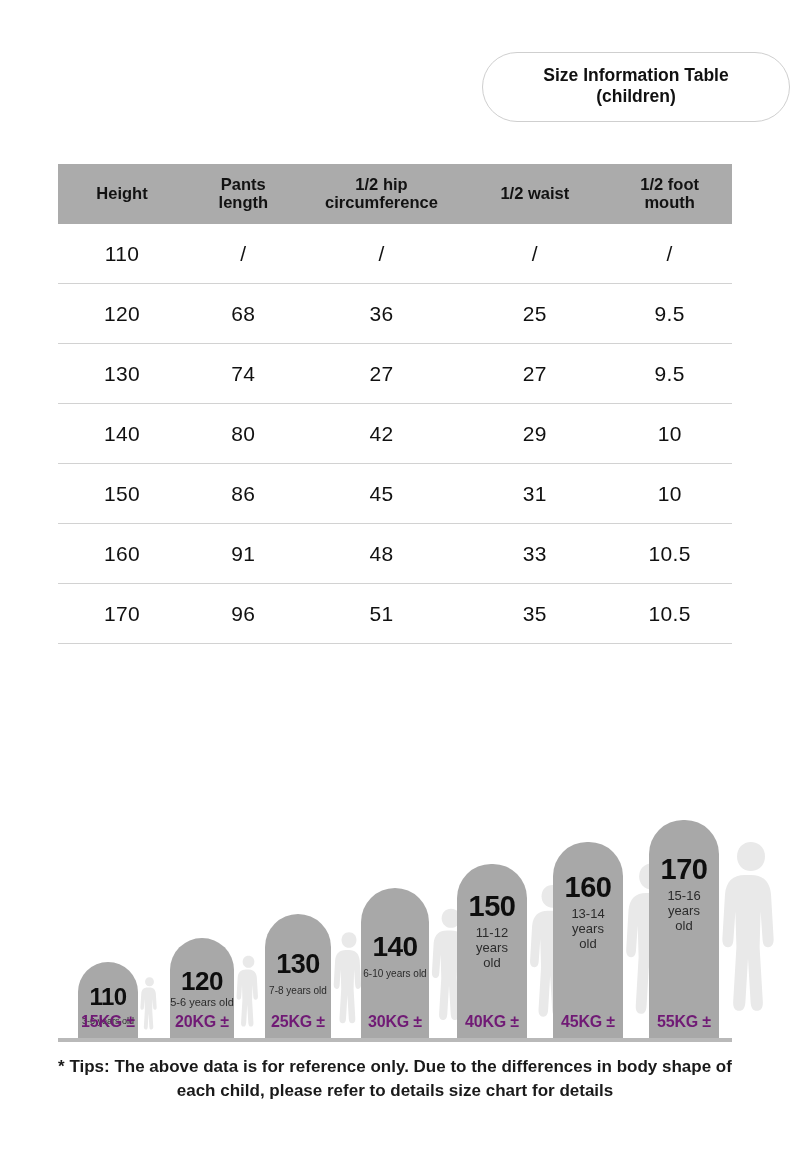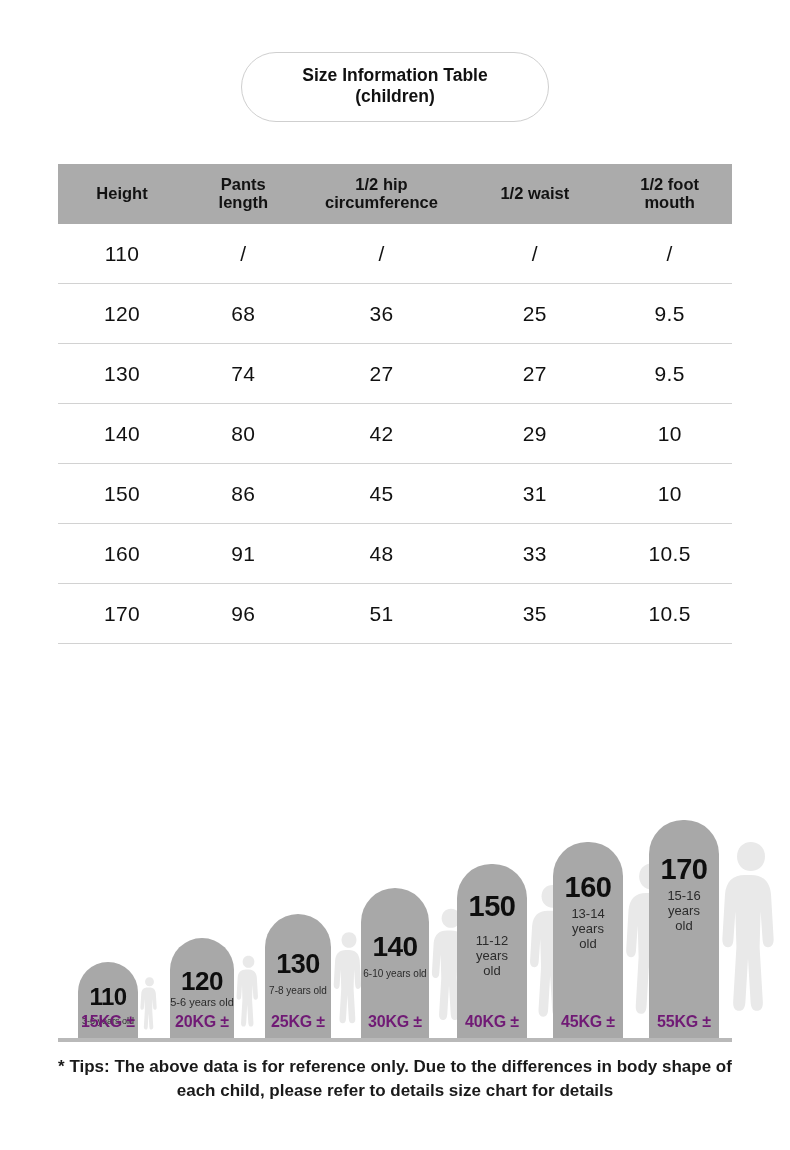--- a/index.html
+++ b/index.html
@@ -16,21 +16,21 @@
   .page {
     position: relative;
     width: 790px;
     height: 1150px;
     background: #ffffff;
   }
 
   
   .pill-wrap {
     display: flex;
-    justify-content: center;
+    justify-content: flex-end;
     align-items: center;
   }
   .pill {
     border: 1px solid #cfcfcf;
     border-radius: 40px;
     background: #ffffff;
     text-align: center;
     font-weight: bold;
     color: #111111;
     line-height: 1.22;
@@ -297,21 +297,21 @@
         <div class="silhouette">
           <svg viewBox="0 0 30 100" width="40" height="132" preserveAspectRatio="none">
             <path fill="#e9e9e9" d="M15 2c4.1 0 7 3.1 7 7.2 0 4.1-2.9 7.3-7 7.3s-7-3.2-7-7.3C8 5.1 10.9 2 15 2z"></path>
             <path fill="#e9e9e9" d="M15 18.5c6.1 0 9.4 3.3 10 9.6l1.3 22c.2 3-1 4.4-2.7 4.5-1.6.1-2.6-1-2.8-3.6l-1-14.4-.5 18 1.6 27c.2 3.2-.9 4.7-2.9 4.8-1.9.1-3-1.3-3.2-4.3l-1.3-22-1.3 22c-.2 3-1.3 4.4-3.2 4.3-2-.1-3.1-1.6-2.9-4.8l1.6-27-.5-18-1 14.4c-.2 2.6-1.2 3.7-2.8 3.6-1.7-.1-2.9-1.5-2.7-4.5l1.3-22c.6-6.3 3.9-9.6 10-9.6z"></path>
           </svg>
         </div>
       </div>
       <div class="bar-group" style="left: 399px;">
         <div class="bar" style="height: 174px; width: 70px; background: rgb(168, 168, 168);">
           <div class="bar-size" style="font-size: 29px; margin-top: 28px;">150</div>
-          <div class="bar-age" style="font-size: 13px; margin-top: 12px;">11-12
+          <div class="bar-age" style="font-size: 13px; margin-top: 4px;">11-12
 years
 old</div>
           <div class="bar-weight">40KG ±</div>
         </div>
         <div class="silhouette">
           <svg viewBox="0 0 30 100" width="47" height="156" preserveAspectRatio="none">
             <path fill="#e9e9e9" d="M15 2c4.1 0 7 3.1 7 7.2 0 4.1-2.9 7.3-7 7.3s-7-3.2-7-7.3C8 5.1 10.9 2 15 2z"></path>
             <path fill="#e9e9e9" d="M15 18.5c6.1 0 9.4 3.3 10 9.6l1.3 22c.2 3-1 4.4-2.7 4.5-1.6.1-2.6-1-2.8-3.6l-1-14.4-.5 18 1.6 27c.2 3.2-.9 4.7-2.9 4.8-1.9.1-3-1.3-3.2-4.3l-1.3-22-1.3 22c-.2 3-1.3 4.4-3.2 4.3-2-.1-3.1-1.6-2.9-4.8l1.6-27-.5-18-1 14.4c-.2 2.6-1.2 3.7-2.8 3.6-1.7-.1-2.9-1.5-2.7-4.5l1.3-22c.6-6.3 3.9-9.6 10-9.6z"></path>
           </svg>
         </div>

